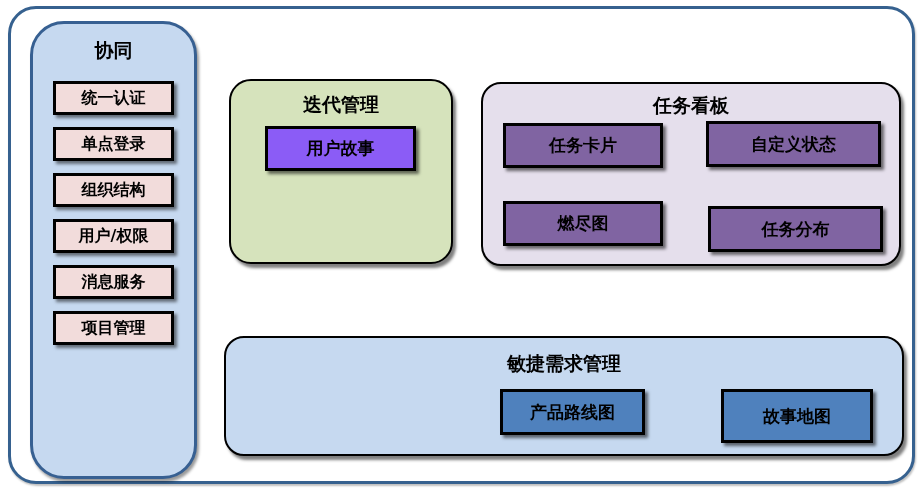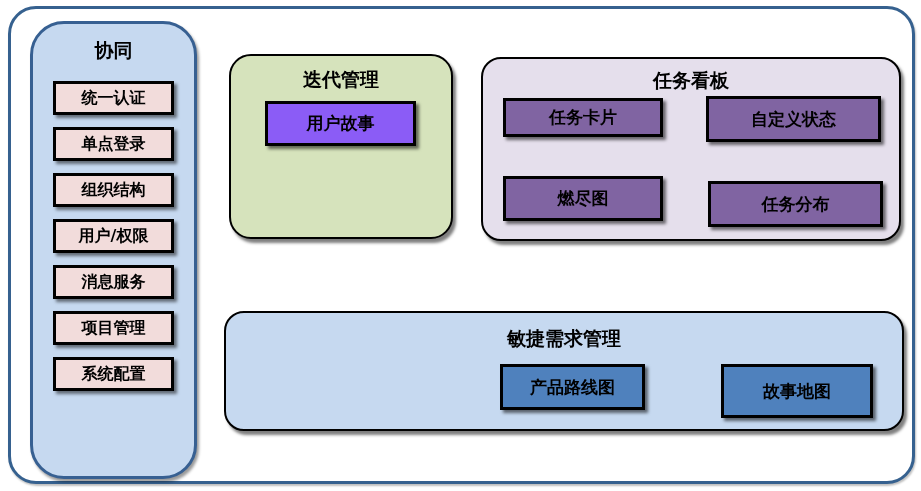--- a/index.html
+++ b/index.html
@@ -29,41 +29,42 @@
   .pill{
     box-sizing:border-box;border:3px solid #000;background:#F2DCDB;
     display:flex;align-items:center;justify-content:center;
     font-weight:bold;color:#000;box-shadow:3px 3px 3px rgba(0,0,0,0.5);
   }
   .sb-item{width:121px;height:34px;font-size:16px;}
   
   .group{
     position:absolute;box-sizing:border-box;border:2px solid #000;
     box-shadow:3px 4px 3px rgba(0,0,0,0.5);
+    margin-top:25px;
   }
   .group-title{
     text-align:center;font-size:19px;font-weight:bold;color:#000;
   }
   .group-item{
     position:absolute;box-sizing:border-box;border:3px solid #000;
     display:flex;align-items:center;justify-content:center;
     font-size:17px;font-weight:bold;color:#000;
     box-shadow:3px 3px 3px rgba(0,0,0,0.55);
   }
   
   .g-iteration{left:218px;top:45px;width:224px;height:185px;background:#D6E3BC;border-radius:22px;}
   .g-iteration .group-title{margin-top:11px;}
   .g-iteration .group-item{background:#8b5cf6;}
   .it-0{left:34px;top:45px;width:151px;height:45px;}
   .it-1{left:34px;top:105px;width:151px;height:45px;}
   
   .g-kanban{left:470px;top:48px;width:420px;height:184px;background:#E5DFEC;border-radius:20px;}
   .g-kanban .group-title{margin-top:9px;}
   .g-kanban .group-item{background:#8064A2;}
-  .kb-0{left:20px;top:39px;width:160px;height:39px;}
+  .kb-0{left:20px;top:39px;width:160px;height:45px;}
   .kb-1{left:223px;top:37px;width:175px;height:46px;text-align:right;}
   .kb-2{left:20px;top:117px;width:160px;height:45px;}
   .kb-3{left:225px;top:122px;width:175px;height:46px;font-family:Liberation Serif, serif;}
   
   .g-agile{left:213px;top:302px;width:680px;height:120px;background:#C6D9F0;border-radius:20px;}
   .g-agile .group-title{margin-top:13px;}
   .g-agile .group-item{background:#4F81BD;}
   .ag-0{left:55px;top:51px;width:157px;height:46px;}
   .ag-1{left:274px;top:51px;width:145px;height:46px;}
   .ag-2{left:495px;top:51px;width:152px;height:54px;}
@@ -75,21 +76,20 @@
 
   <div class="sidebar">
     <div class="sidebar-title">协同</div>
     <div class="sidebar-items">
       <div class="pill sb-item">统一认证</div>
       <div class="pill sb-item">单点登录</div>
       <div class="pill sb-item">组织结构</div>
       <div class="pill sb-item">用户/权限</div>
       <div class="pill sb-item">消息服务</div>
       <div class="pill sb-item">项目管理</div>
-      <div class="pill sb-item">系统配置</div>
     </div>
   </div>
 
   <div class="group g-iteration">
     <div class="group-title">迭代管理</div>
     <div class="group-item it-0">用户故事</div>
   </div>
 
   <div class="group g-kanban">
     <div class="group-title">任务看板</div>

